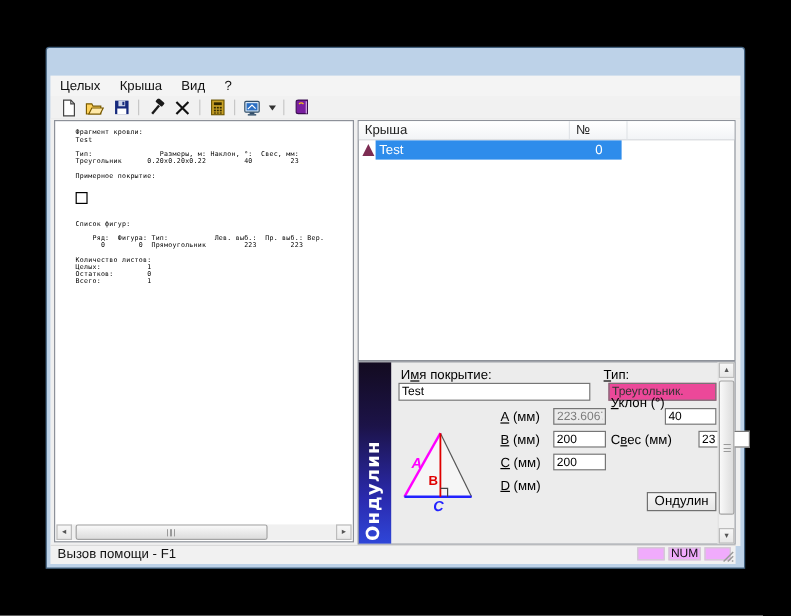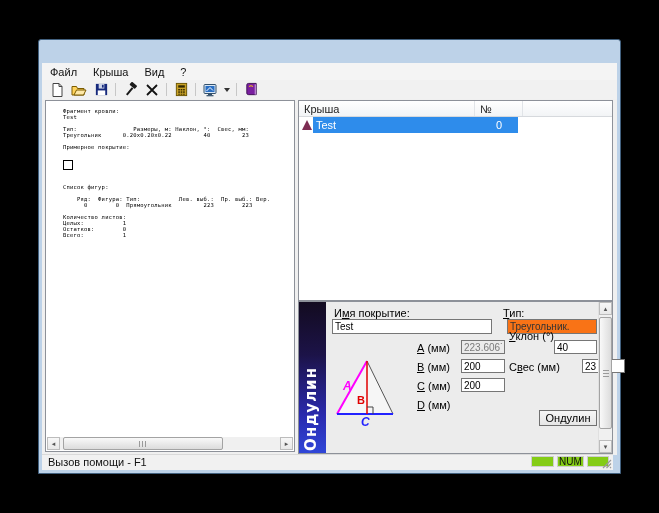--- a/index.html
+++ b/index.html
@@ -72,42 +72,42 @@
   .banner{position:absolute;left:0;top:0;width:27px;height:100%;
           background:linear-gradient(#130b20 0%,#1c1348 35%,#2a2aae 75%,#2f46d8 100%);}
   .banner span{position:absolute;left:3px;bottom:2px;color:#fff;font-weight:700;font-size:15px;
           font-family:"DejaVu Sans",sans-serif;writing-mode:vertical-rl;transform:rotate(180deg);
           letter-spacing:1px;}
   .flabel{position:absolute;font-size:11px;color:#000;white-space:nowrap;}
   .u{text-decoration:underline;}
   .tinput{position:absolute;box-sizing:border-box;height:15px;border:1px solid #767676;background:#fff;
           font-family:"Liberation Sans",sans-serif;font-size:10px;padding:0 2px;color:#000;}
   .tinput.small{height:14px;width:44px;}
-  .tinput.gray{background:#f97316;color:#333;}
+  .tinput.gray{background:#ec4899;color:#333;}
   .tinput.dis{background:#ebebeb;color:#7b7b7b;}
   .calc-btn{position:absolute;left:240px;top:108px;width:58px;height:16px;box-sizing:border-box;
           border:1px solid #707070;background:linear-gradient(#f6f6f6,#e6e6e6);
           font-size:11px;display:flex;align-items:center;justify-content:center;}
   .tri-svg{position:absolute;left:32px;top:54px;}
   
   .statusbar{position:absolute;left:3px;right:7px;bottom:3px;height:15px;background:#f1f1f1;
              border-top:1px solid #dadada;font-size:11px;color:#111;}
   .sb-text{position:absolute;left:6px;top:1px;}
-  .pane{position:absolute;top:1px;height:11px;border:1px solid #cecece;background:#84cc16;
+  .pane{position:absolute;top:1px;height:11px;border:1px solid #cecece;background:#f0abfc;
         box-sizing:border-box;font-size:10px;display:flex;align-items:center;justify-content:center;}
   .grip{position:absolute;right:1px;bottom:1px;}
 </style>
 </head>
 <body>
 
 <div class="window">
 
 
   <div class="menubar">
-    <span class="menu-item">Файл</span>
+    <span class="menu-item">Целых</span>
     <span class="menu-item">Крыша</span>
     <span class="menu-item">Вид</span>
     <span class="menu-item">?</span>
   </div>
 
   <div class="toolbar">
     <div class="tbtn">
       <svg width="16" height="16" viewBox="0 0 16 16">
         <path d="M4,1.5 h6 l3,3 V14.5 H4 z" fill="#fff" stroke="#444" stroke-width="1"></path>
         <path d="M10,1.5 v3 h3" fill="none" stroke="#444" stroke-width="1"></path>

